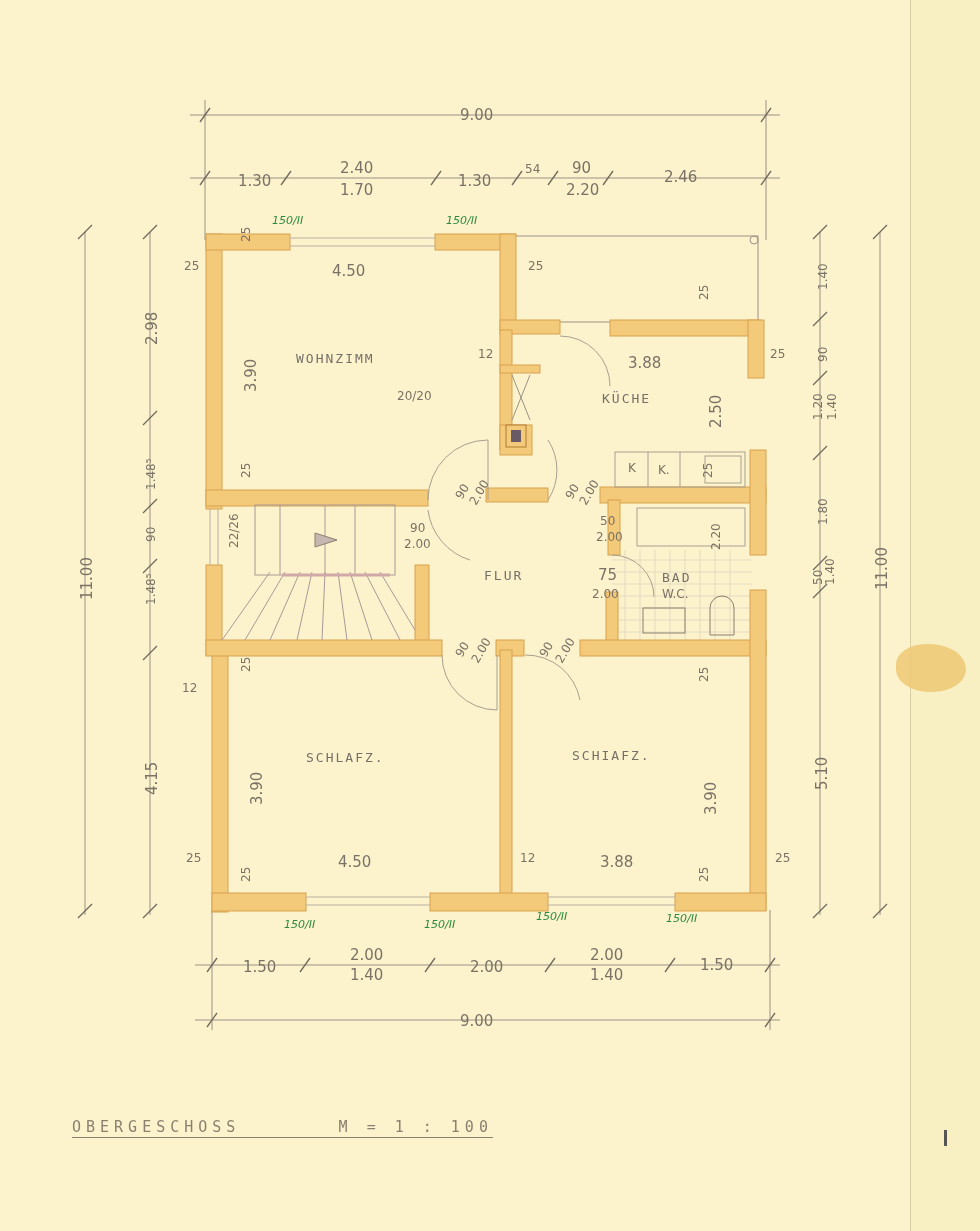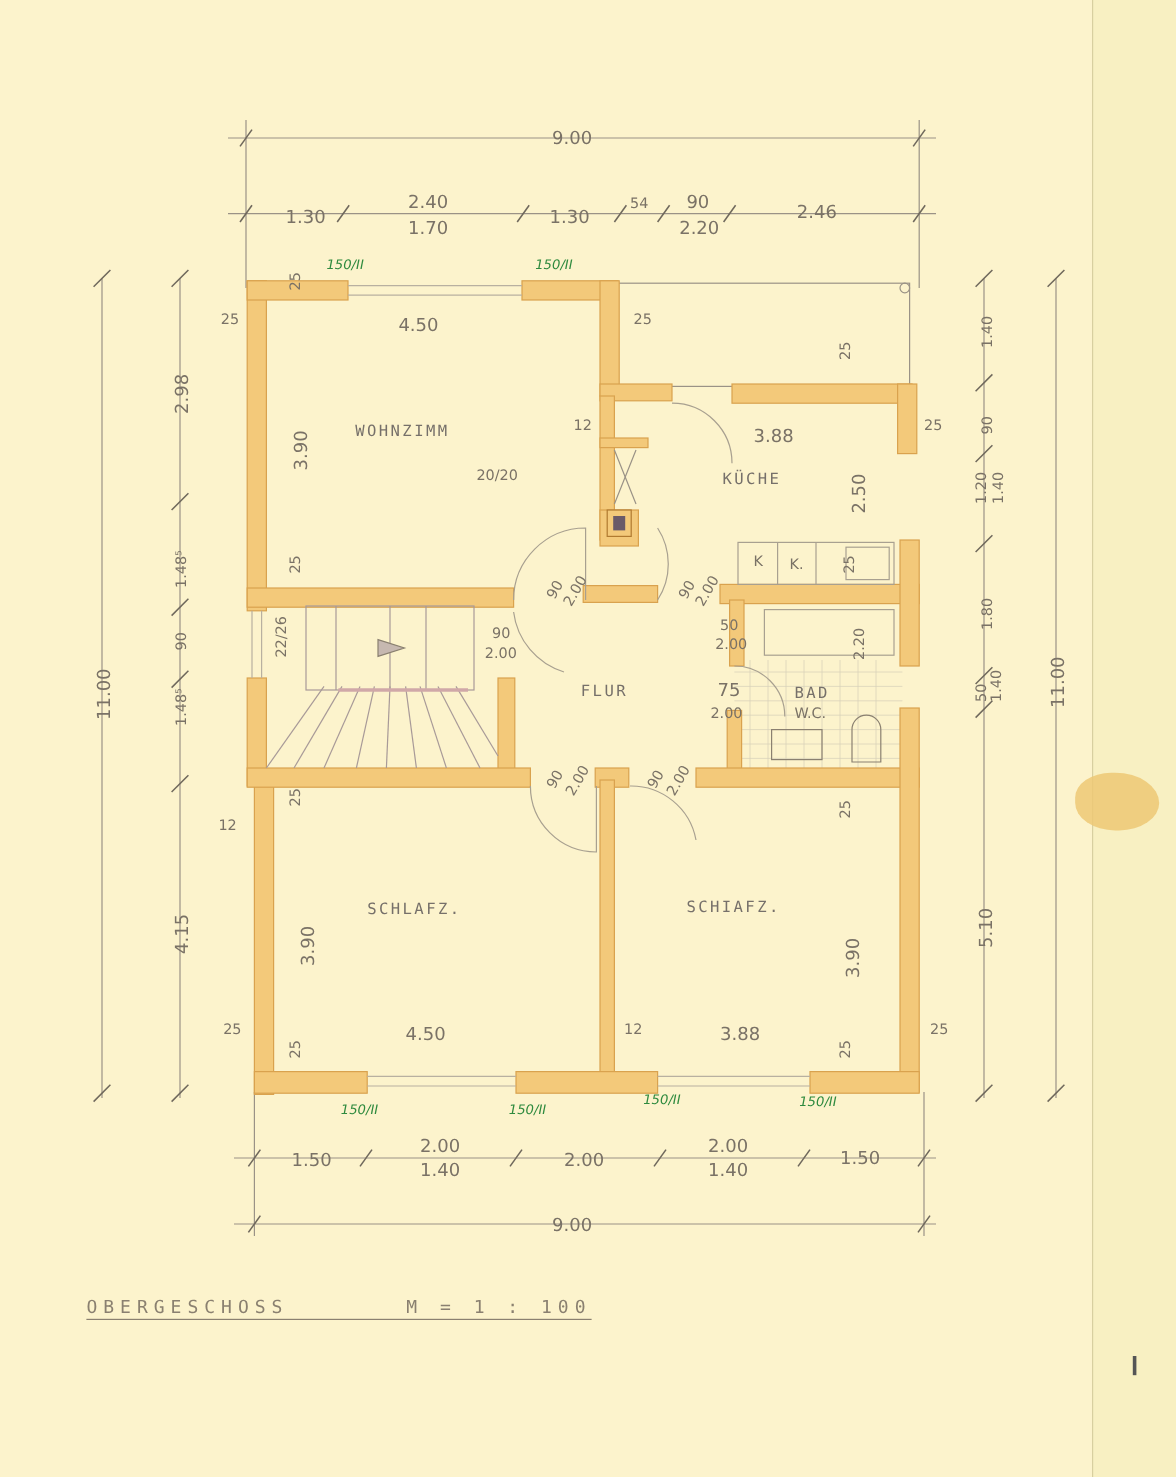--- a/index.html
+++ b/index.html
@@ -5,21 +5,21 @@
   html,body{margin:0;padding:0;}
   body{width:980px;height:1231px;background:#fcf3cc;position:relative;overflow:hidden;
        font-family:"DejaVu Sans Mono","Liberation Mono",monospace;color:#7a7266;}
   .paper-right{position:absolute;left:910px;top:0;width:70px;height:1231px;background:#f8f0c2;border-left:1px solid #d8cfa0;}
   .stain{position:absolute;left:896px;top:644px;width:70px;height:48px;border-radius:45% 55% 50% 50%;background:#edc874;opacity:.85;}
   svg.plan{position:absolute;left:0;top:0;}
   .dim{font-size:15px;fill:#7a7266;font-family:"DejaVu Sans","Liberation Sans",sans-serif;}
   .dim-sm{font-size:12px;fill:#7a7266;font-family:"DejaVu Sans","Liberation Sans",sans-serif;}
   .room{font-size:13px;fill:#76706a;letter-spacing:2px;font-family:"DejaVu Sans Mono",monospace;}
   .green{font-size:11px;fill:#2e8a3e;font-style:italic;font-family:"DejaVu Sans","Liberation Sans",sans-serif;}
-  .title{position:absolute;left:72px;top:1080px;font-size:15px;letter-spacing:5px;color:#8a8070;
+  .title{position:absolute;left:72px;top:1118px;font-size:15px;letter-spacing:5px;color:#8a8070;
          border-bottom:1px solid #8a8070;padding-bottom:1px;font-family:"DejaVu Sans Mono","Liberation Mono",monospace;white-space:pre;}
   .mark{position:absolute;left:944px;top:1130px;width:3px;height:16px;background:#555;}
 </style>
 </head>
 <body>
 
 <div class="paper-right"></div>
 <div class="stain"></div>
 
 <svg class="plan" width="980" height="1231">

